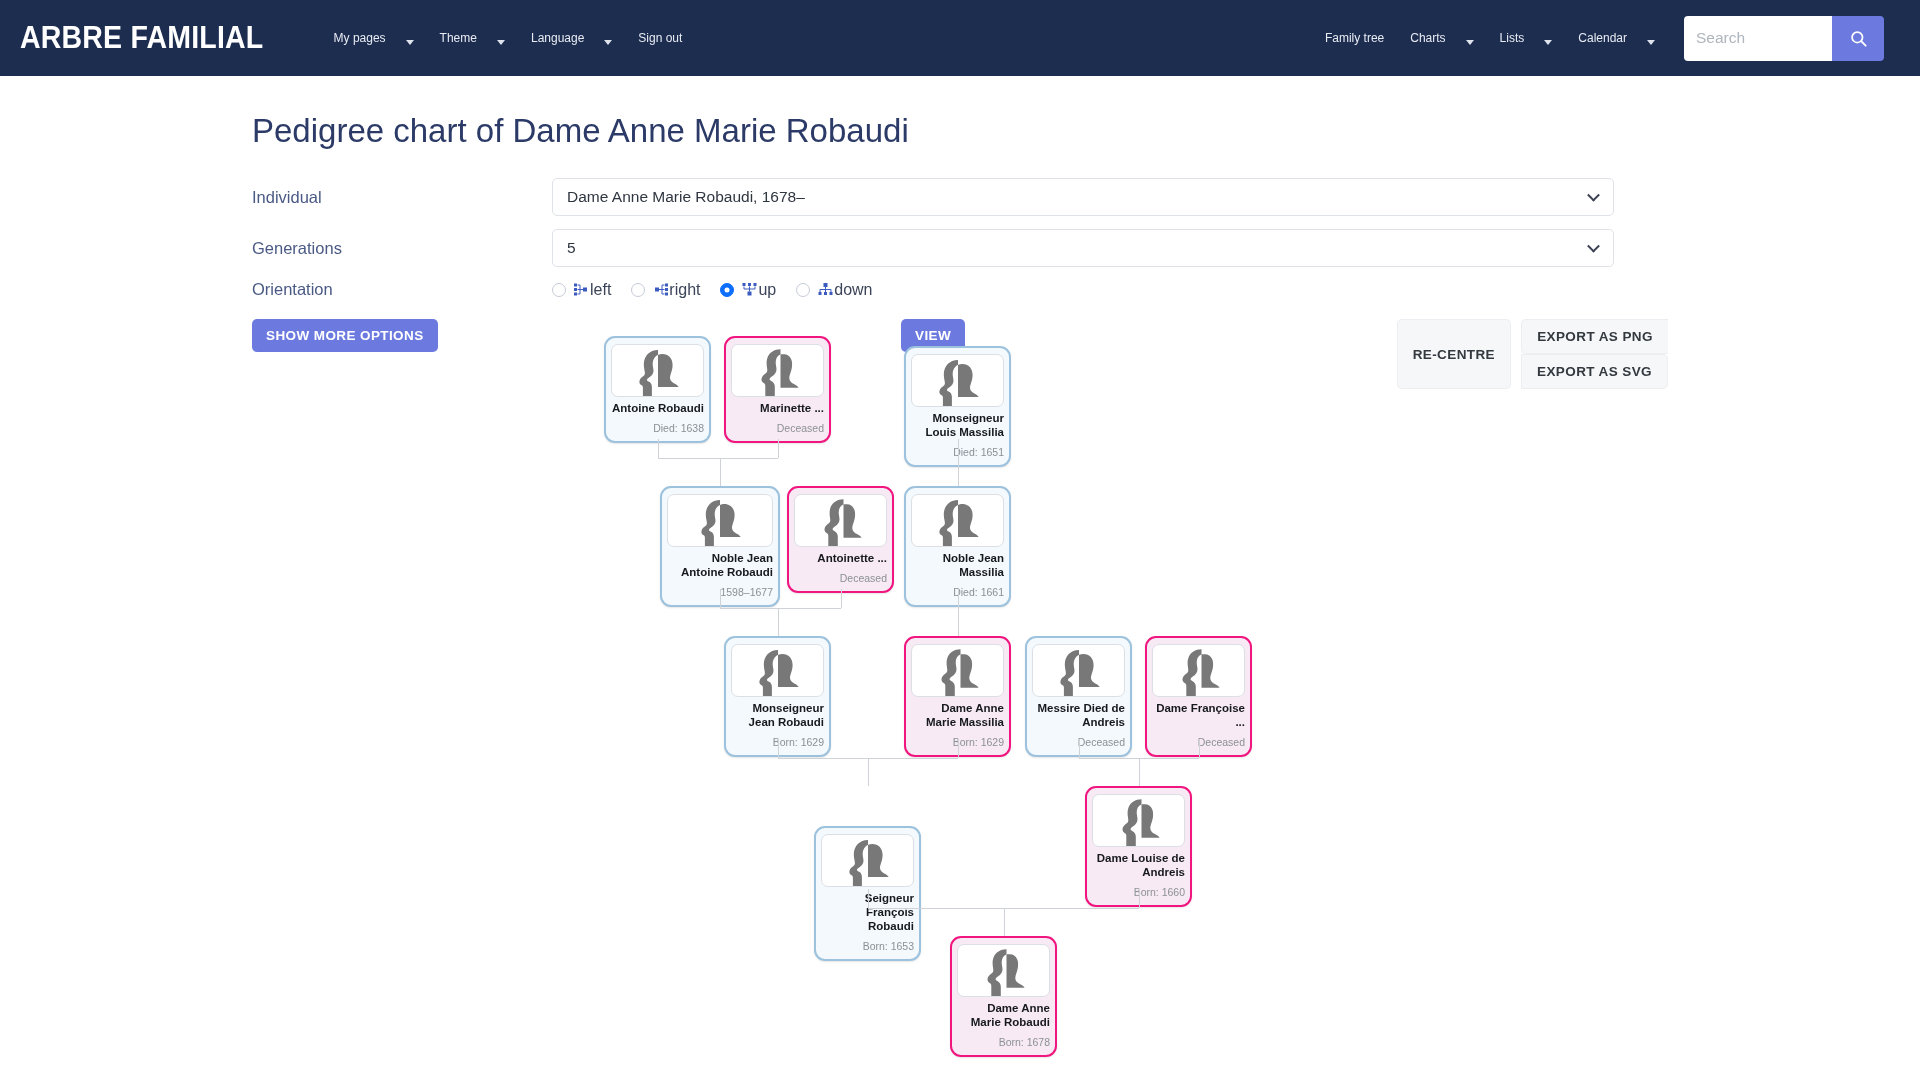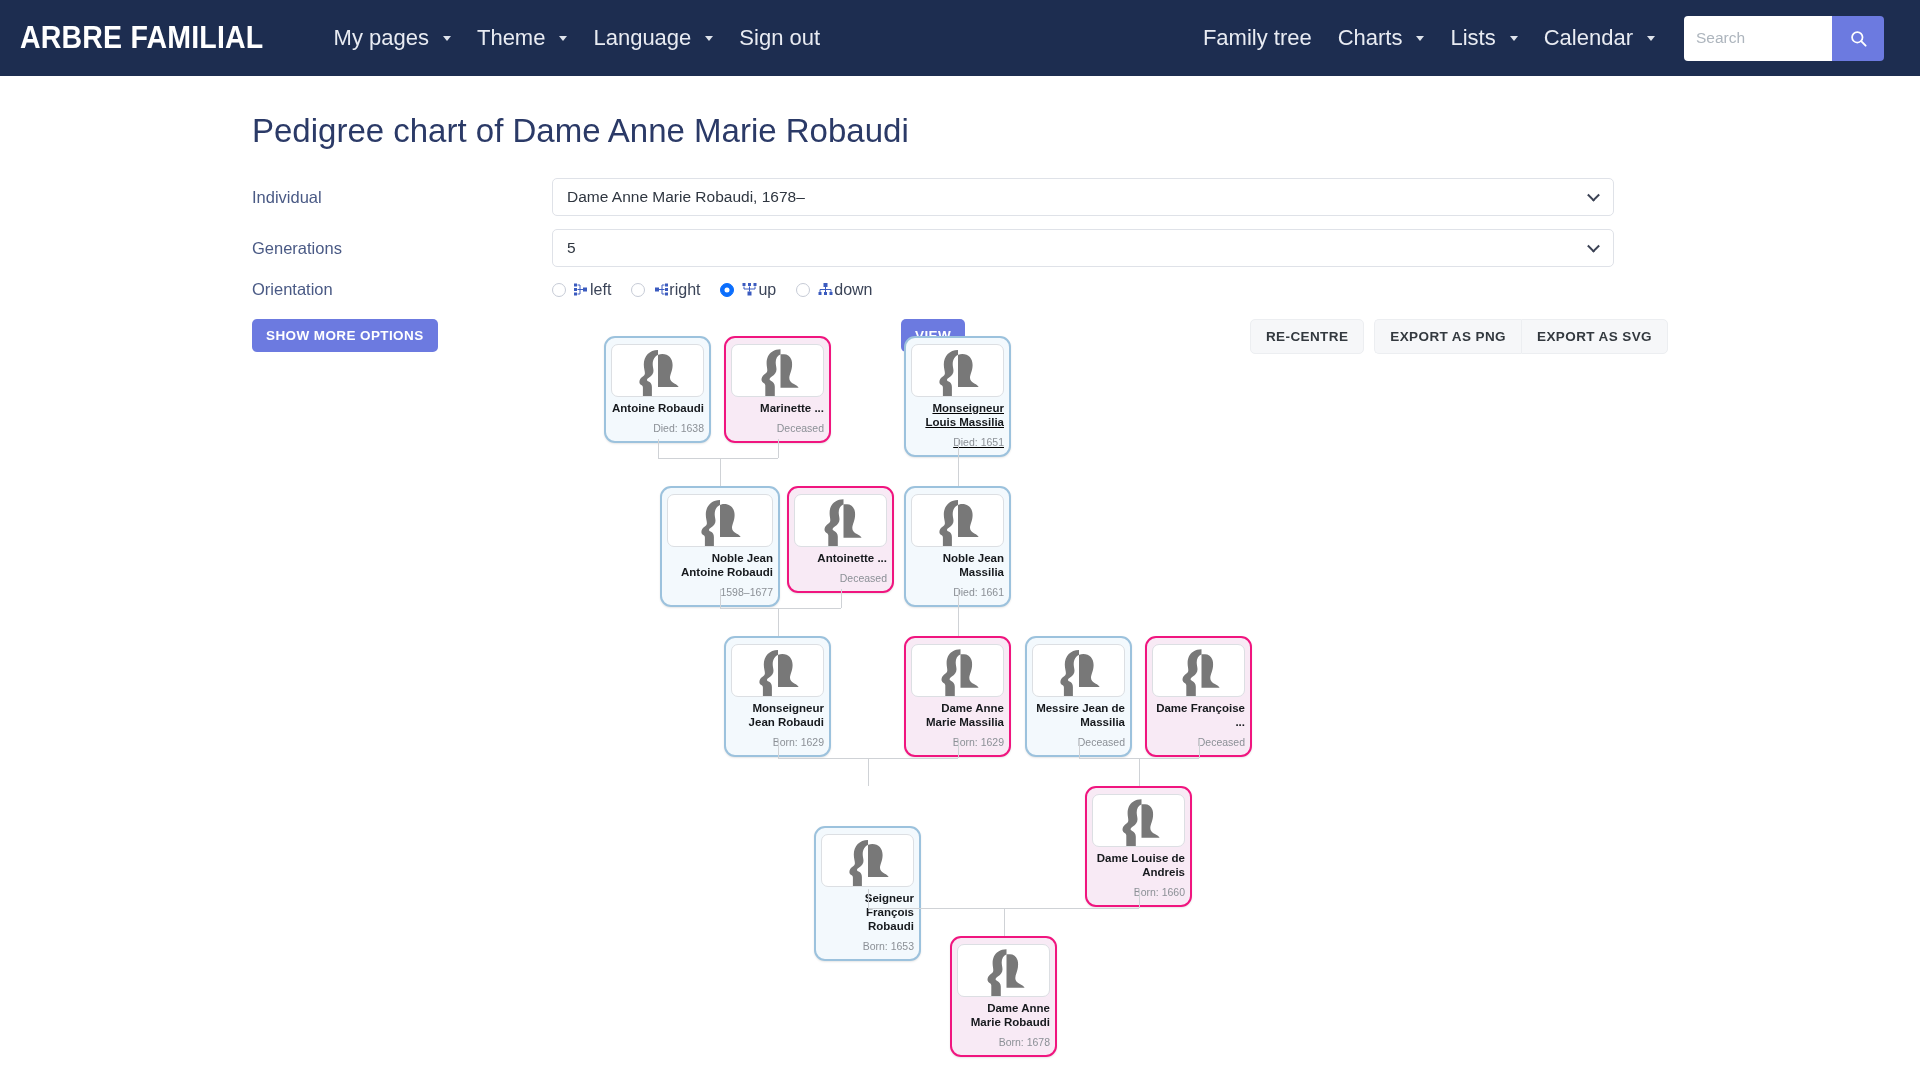--- a/index.html
+++ b/index.html
@@ -30,26 +30,26 @@
     transform: scaleX(.92);
     transform-origin: left center;
     margin-right: 36px;
     white-space: nowrap;
     font-family: "Liberation Sans Narrow", "Liberation Sans", sans-serif;
   }
   .nav-left, .nav-right { display: flex; align-items: center; }
   .nav-right { margin-left: auto; }
   .nav-item {
     color: #e8ebf2;
-    font-size: 22px;
+    font-size: 12px;
     padding: 6px 13px;
     white-space: nowrap;
     display: flex;
-    align-items: center;
-    gap: 14px;
+    align-items: flex-end;
+    gap: 20px;
     cursor: pointer;
   }
   .caret {
     width: 0; height: 0;
     border-left: 4.5px solid transparent;
     border-right: 4.5px solid transparent;
     border-top: 5px solid #dfe3ec;
     display: inline-block;
   }
   .search-wrap { display: flex; margin-left: 16px; height: 45px; border-radius: 14px; }
@@ -154,21 +154,21 @@
   .btn-primary { background: #6c7ae0; color: #fff; padding: 9px 14px; }
   .btn-light {
     background: #f6f7f9; color: #33393f;
     padding: 9px 15px;
     border: 1px solid #eceef1;
   }
   .btn-row { position: relative; height: 46px; margin-top: 20px; }
   #show-more { position: absolute; left: 0; top: 0; }
   #view-btn { position: absolute; left: 649px; top: 0; }
   .export-group { position: absolute; right: 252px; top: 0; display: flex; gap: 10px; }
-  .joined { display: flex; }
+  .joined { display: flex; flex-direction: column; }
   .joined .btn-light:first-child { border-radius: 5px 0 0 5px; border-right: none; }
   .joined .btn-light:last-child { border-radius: 0 5px 5px 0; }
 
   
   .chart-area {
     position: absolute;
     left: 0; top: 336px;
     width: 1920px; height: 744px;
   }
   .conn {
@@ -381,21 +381,21 @@
     </div>
     <div class="pbox female" style="left: 724px; top: 0px;">
       <div class="avatar">
         <svg width="44" height="50" viewBox="0 0 44 50">
           <path fill="#787878" d="M24.5 3.2c-6.4 0-10.7 3.3-12.7 7.6-1 2.2-1.2 4.3-1.2 6.4 0 2.7.7 4.9.7 7 0 1.7-1 2.8-2.5 3.9-2 1.5-3.3 3.3-3.3 5.5 0 1.4.7 2.5 2.1 3.3 1.3.8 1.7 1.5 1.7 2.7V50h9.5v-9.3c0-3.1-1.4-4.7-3.5-5.8-1.2-.6-1.7-1.1-1.7-1.7 0-1 1.1-1.9 2.6-2.9 2.5-1.7 4.3-3.8 4.3-7 0-2-.8-4.5-.8-6.9 0-3.6 1.6-6.4 4.5-7.8 1.5-.7 2.2-.4 3.9-.4 1.6 0 2.9.4 4.1 1.2 1.6 1.1 2.6 2.8 3.3 4.7.5 1.4.6 2.9.6 4.3 0 6.3-2.8 9.9-2.8 13.6 0 2.9 1.8 4.7 4.6 6 2.5 1.2 3.9 2.4 4.7 3.8H24.5z"></path>
         </svg>
       </div>
       <div class="pname">Marinette ...</div>
       <div class="pdate">Deceased</div>
     </div>
-    <div class="pbox male" style="left: 904px; top: 0px; text-decoration: underline;">
+    <div class="pbox male" style="left: 904px; top: 10px;">
       <div class="avatar">
         <svg width="44" height="50" viewBox="0 0 44 50">
           <path fill="#787878" d="M22 4c-8.5 0-14.2 6.2-14.2 14.4 0 4.1 1.1 6.4 1.1 8.8 0 1.6-.9 2.6-2.4 3.6C4.6 32.2 3.4 33.9 3.4 36c0 1.3.6 2.3 1.9 3.1 1.3.8 1.6 1.4 1.6 2.6V50h9V41c0-2.9-1.3-4.4-3.3-5.4-1.1-.6-1.6-1-1.6-1.6 0-.9 1-1.8 2.4-2.7 2.4-1.6 4.1-3.6 4.1-6.6 0-1.9-.8-4.2-.8-6.5 0-6.2 3.9-10.3 9.6-10.3 6.3 0 10.3 4.6 10.3 11.1 0 5.9-2.6 9.3-2.6 12.8 0 2.7 1.7 4.4 4.3 5.6 2.4 1.1 3.7 2.3 4.4 3.6H22z"></path>
         </svg>
       </div>
       <div class="pname">Monseigneur Louis Massilia</div>
       <div class="pdate">Died: 1651</div>
     </div>
     <div class="pbox male wide" style="left: 660px; top: 150px;">
       <div class="avatar">
@@ -441,21 +441,21 @@
       </div>
       <div class="pname">Dame Anne Marie Massilia</div>
       <div class="pdate">Born: 1629</div>
     </div>
     <div class="pbox male" style="left: 1025px; top: 300px;">
       <div class="avatar">
         <svg width="44" height="50" viewBox="0 0 44 50">
           <path fill="#787878" d="M22 4c-8.5 0-14.2 6.2-14.2 14.4 0 4.1 1.1 6.4 1.1 8.8 0 1.6-.9 2.6-2.4 3.6C4.6 32.2 3.4 33.9 3.4 36c0 1.3.6 2.3 1.9 3.1 1.3.8 1.6 1.4 1.6 2.6V50h9V41c0-2.9-1.3-4.4-3.3-5.4-1.1-.6-1.6-1-1.6-1.6 0-.9 1-1.8 2.4-2.7 2.4-1.6 4.1-3.6 4.1-6.6 0-1.9-.8-4.2-.8-6.5 0-6.2 3.9-10.3 9.6-10.3 6.3 0 10.3 4.6 10.3 11.1 0 5.9-2.6 9.3-2.6 12.8 0 2.7 1.7 4.4 4.3 5.6 2.4 1.1 3.7 2.3 4.4 3.6H22z"></path>
         </svg>
       </div>
-      <div class="pname">Messire Jean de Massilia</div>
+      <div class="pname">Messire Died de Andreis</div>
       <div class="pdate">Deceased</div>
     </div>
     <div class="pbox female" style="left: 1145px; top: 300px;">
       <div class="avatar">
         <svg width="44" height="50" viewBox="0 0 44 50">
           <path fill="#787878" d="M24.5 3.2c-6.4 0-10.7 3.3-12.7 7.6-1 2.2-1.2 4.3-1.2 6.4 0 2.7.7 4.9.7 7 0 1.7-1 2.8-2.5 3.9-2 1.5-3.3 3.3-3.3 5.5 0 1.4.7 2.5 2.1 3.3 1.3.8 1.7 1.5 1.7 2.7V50h9.5v-9.3c0-3.1-1.4-4.7-3.5-5.8-1.2-.6-1.7-1.1-1.7-1.7 0-1 1.1-1.9 2.6-2.9 2.5-1.7 4.3-3.8 4.3-7 0-2-.8-4.5-.8-6.9 0-3.6 1.6-6.4 4.5-7.8 1.5-.7 2.2-.4 3.9-.4 1.6 0 2.9.4 4.1 1.2 1.6 1.1 2.6 2.8 3.3 4.7.5 1.4.6 2.9.6 4.3 0 6.3-2.8 9.9-2.8 13.6 0 2.9 1.8 4.7 4.6 6 2.5 1.2 3.9 2.4 4.7 3.8H24.5z"></path>
         </svg>
       </div>
       <div class="pname">Dame Françoise ...</div>
       <div class="pdate">Deceased</div>

